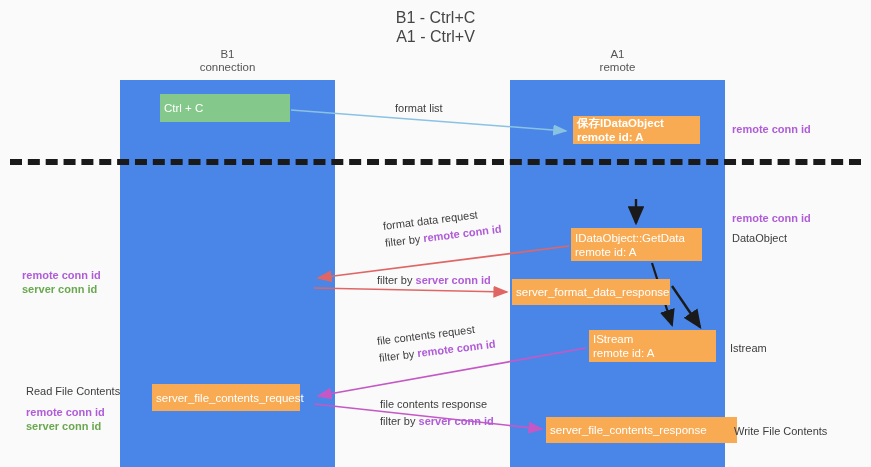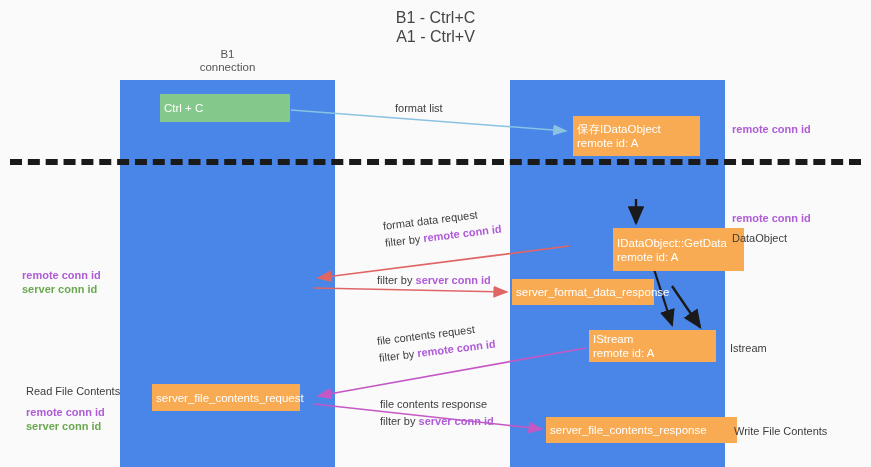--- a/index.html
+++ b/index.html
@@ -75,25 +75,25 @@
     font-size: 11.5px;
     line-height: 14px;
     text-align: center;
     padding: 2px 4px;
   }
   .node .l2 { display: block; }
   .node.green { background: #84c98b; }
   .node.orange { background: #f9ab54; }
 
   #node-ctrl-c        { left: 160px; top: 94px;  width: 130px; height: 28px; }
-  #node-idataobject   { left: 573px; top: 116px; width: 127px; height: 40px; }
+  #node-idataobject   { left: 573px; top: 116px; width: 127px; height: 28px; font-weight: bold; }
   #node-ctrl-v        { left: 578px; top: 172px; width: 117px; height: 26px; }
-  #node-getdata       { left: 571px; top: 228px; width: 131px; height: 43px; margin-left: 42px; }
+  #node-getdata       { left: 571px; top: 228px; width: 131px; height: 33px; }
   #node-fmt-request   { left: 152px; top: 268px; width: 160px; height: 27px; }
-  #node-fmt-response  { left: 512px; top: 279px; width: 142px; height: 26px; }
+  #node-fmt-response  { left: 512px; top: 279px; width: 158px; height: 26px; }
   #node-istream       { left: 589px; top: 330px; width: 127px; height: 32px; }
   #node-file-request  { left: 152px; top: 384px; width: 148px; height: 27px; }
   #node-file-response { left: 546px; top: 417px; width: 191px; height: 26px; }
 
   
   .edge-label {
     position: absolute;
     font-size: 11px;
     line-height: 17px;
     color: #3d3d3d;
@@ -146,20 +146,24 @@
     <span>A1 - Ctrl+V</span>
   </div>
 
   <div class="lane" id="lane-b1"></div>
   <div class="lane" id="lane-a1"></div>
 
   <div class="lane-header" id="header-b1">
     <span>B1</span>
     <span class="l2">connection</span>
   </div>
+  <div class="lane-header" id="header-a1">
+    <span>A1</span>
+    <span class="l2">remote</span>
+  </div>
 
   <svg id="arrows">
     <defs>
       <marker id="ah-blue" markerWidth="9" markerHeight="7" refX="8" refY="3.5" orient="auto">
         <polygon points="0 0, 9 3.5, 0 7" fill="#8ac2e3"></polygon>
       </marker>
       <marker id="ah-red" markerWidth="9" markerHeight="7" refX="8" refY="3.5" orient="auto">
         <polygon points="0 0, 9 3.5, 0 7" fill="#e06666"></polygon>
       </marker>
       <marker id="ah-magenta" markerWidth="9" markerHeight="7" refX="8" refY="3.5" orient="auto">

